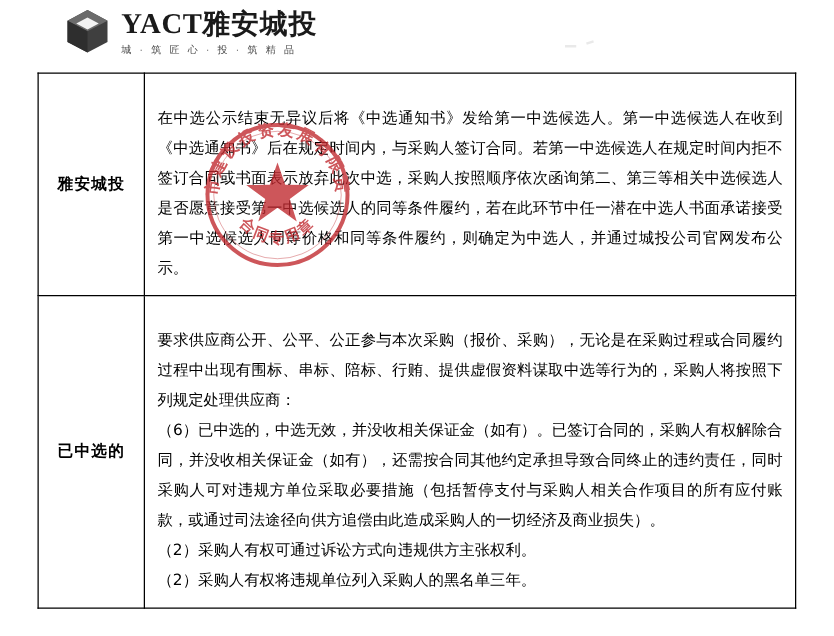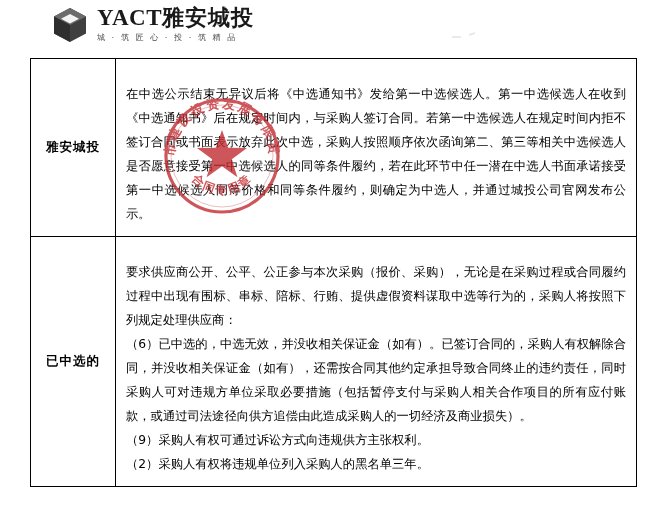--- a/index.html
+++ b/index.html
@@ -18,21 +18,21 @@
 
   
   .doc-header {
     position: relative;
     height: 58px;
     padding: 6px 0 0 52px;
     box-sizing: border-box;
   }
   .logo-row {
     display: flex;
-    align-items: flex-start;
+    align-items: center;
     gap: 9px;
   }
   .logo-cube {
     width: 36px;
     height: 38px;
     position: relative;
     flex: none;
   }
   .logo-cube svg { display: block; }
   .logo-text-wrap {
@@ -174,20 +174,20 @@
         <td class="label-cell">雅安城投</td>
         <td class="body-cell">
           <p>在中选公示结束无异议后将《中选通知书》发给第一中选候选人。第一中选候选人在收到《中选通知书》后在规定时间内，与采购人签订合同。若第一中选候选人在规定时间内拒不签订合同或书面表示放弃此次中选，采购人按照顺序依次函询第二、第三等相关中选候选人是否愿意接受第一中选候选人的同等条件履约，若在此环节中任一潜在中选人书面承诺接受第一中选候选人同等价格和同等条件履约，则确定为中选人，并通过城投公司官网发布公示。</p>
         </td>
       </tr>
       <tr>
         <td class="label-cell">已中选的</td>
         <td class="body-cell">
           <p>要求供应商公开、公平、公正参与本次采购（报价、采购），无论是在采购过程或合同履约过程中出现有围标、串标、陪标、行贿、提供虚假资料谋取中选等行为的，采购人将按照下列规定处理供应商：</p>
           <p class="indent">（6）已中选的，中选无效，并没收相关保证金（如有）。已签订合同的，采购人有权解除合同，并没收相关保证金（如有），还需按合同其他约定承担导致合同终止的违约责任，同时采购人可对违规方单位采取必要措施（包括暂停支付与采购人相关合作项目的所有应付账款，或通过司法途径向供方追偿由此造成采购人的一切经济及商业损失）。</p>
-          <p class="indent">（9）采购人有权可通过诉讼方式向违规供方主张权利。</p>
+          <p class="indent">（2）采购人有权可通过诉讼方式向违规供方主张权利。</p>
           <p class="indent">（2）采购人有权将违规单位列入采购人的黑名单三年。</p>
         </td>
       </tr>
     </tbody>
   </table>
 
 </div>
 
 </body></html>

